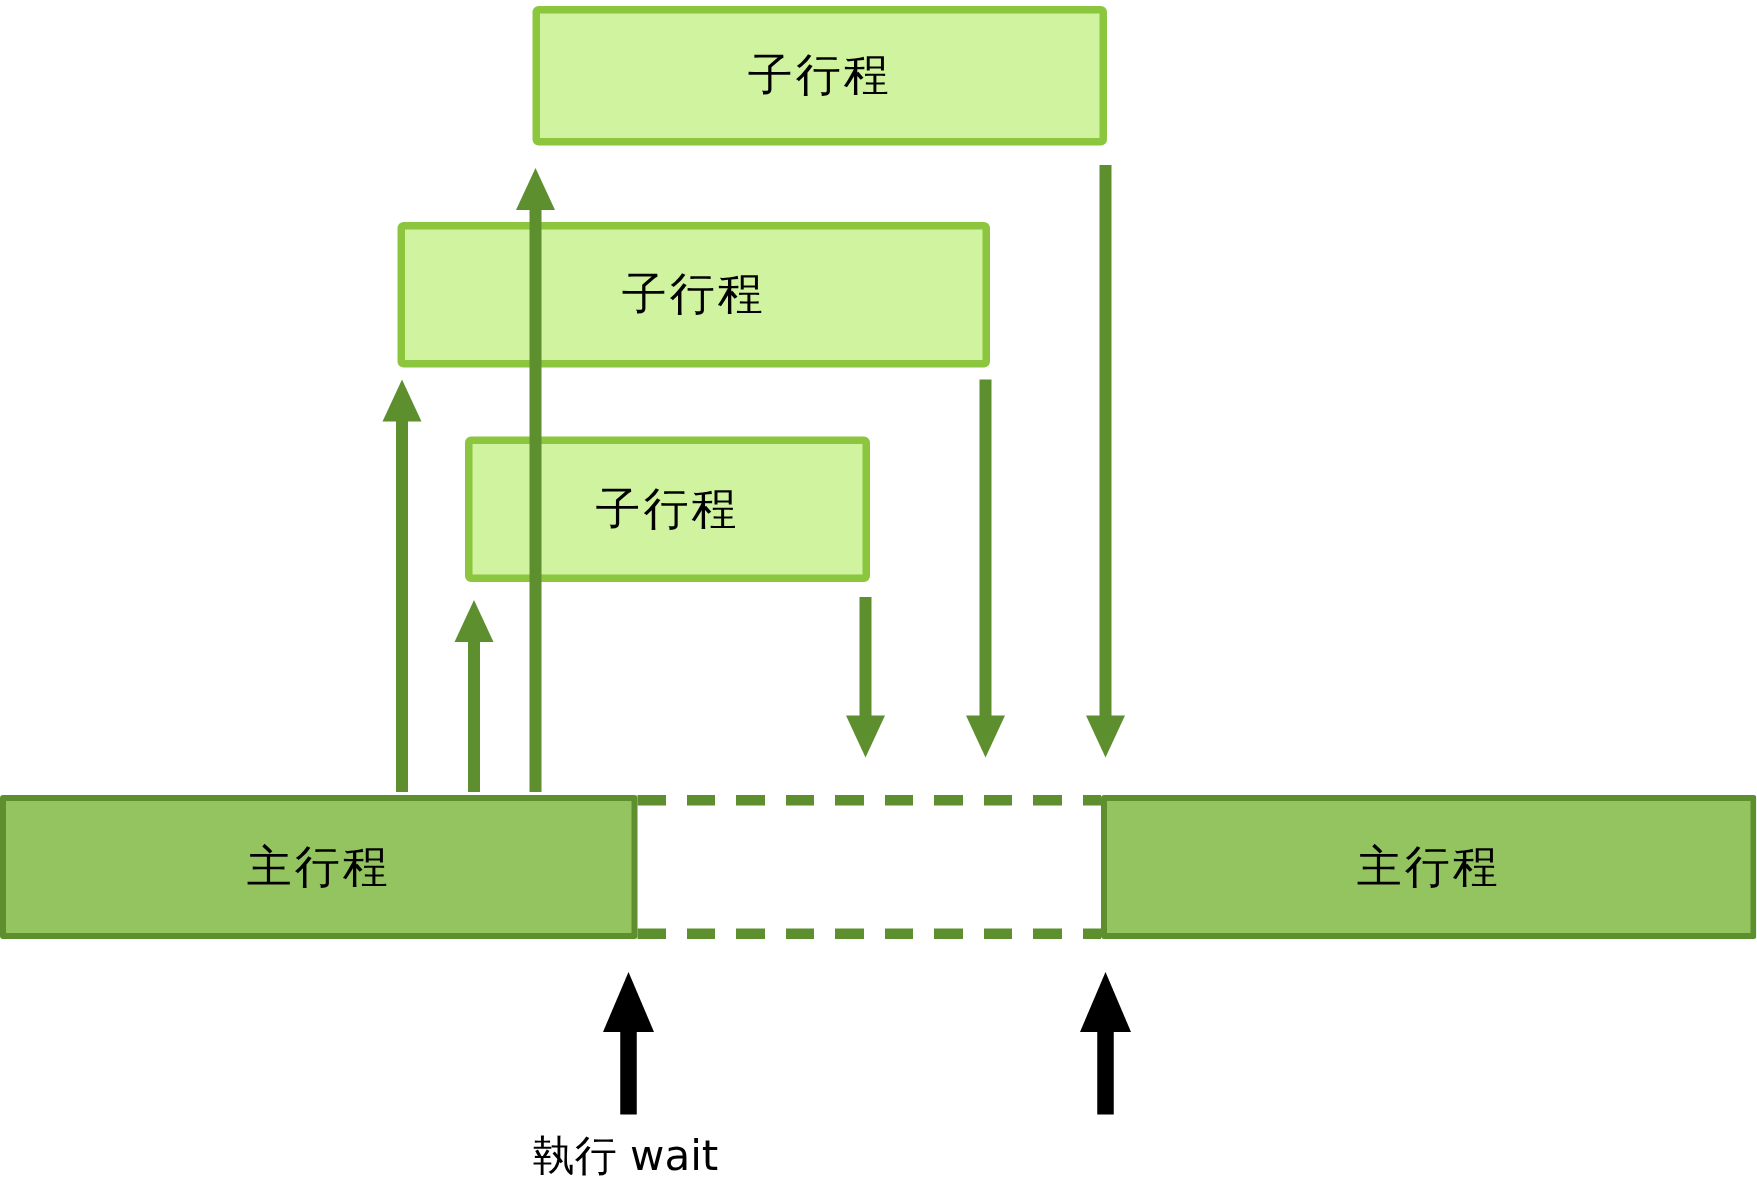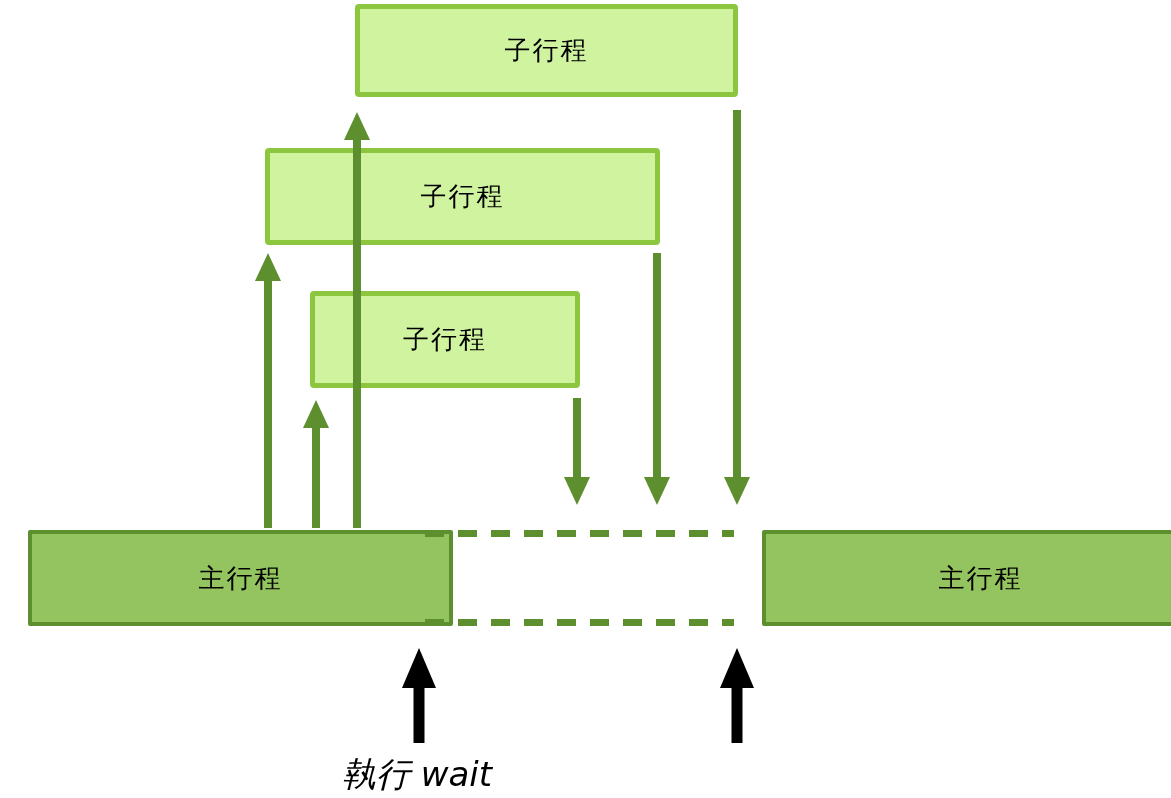--- a/index.html
+++ b/index.html
@@ -12,37 +12,36 @@
     height: 798px;
     background: #ffffff;
     overflow: hidden;
   }
 
   .box {
     position: absolute;
     display: flex;
     align-items: center;
     justify-content: center;
-    font-size: 26px;
+    font-size: 30px;
     letter-spacing: 2px;
     color: var(--text, #000000);
     z-index: 1;
   }
 
   .child-box {
     background: var(--child-fill, #cff39f);
     border: 5px solid var(--child-border, #8cc63f);
     border-radius: 4px;
   }
 
   .main-box {
     background: var(--main-fill, #93c45f);
     border: 4px solid var(--main-border, #5e8f2e);
     border-radius: 2px;
-    margin-left: 28px;
   }
 
   .dash-line {
     position: absolute;
     height: 7px;
     z-index: 1;
     background: repeating-linear-gradient(90deg,
       var(--main-border, #5e8f2e) 0 19px,
       transparent 19px 33px);
   }
@@ -76,24 +75,23 @@
     border-left: 17px solid transparent;
     border-right: 17px solid transparent;
   }
   .barrow.up .shaft { top: 36px; bottom: 0; }
   .barrow.up .head { top: 0; border-bottom: 40px solid var(--arrow-black, #000000); }
 
   .caption {
     position: absolute;
     transform: translateX(-50%);
     white-space: nowrap;
-    font-size: 34px;
+    font-size: 28px;
     color: var(--text, #000000);
     z-index: 2;
-    font-style: italic;
   }
 </style>
 </head>
 <body>
 
 <div class="canvas">
 
   <div class="box child-box" style="left:355px; top:4px; width:383px; height:93px;">
     <span>子行程</span>
   </div>

